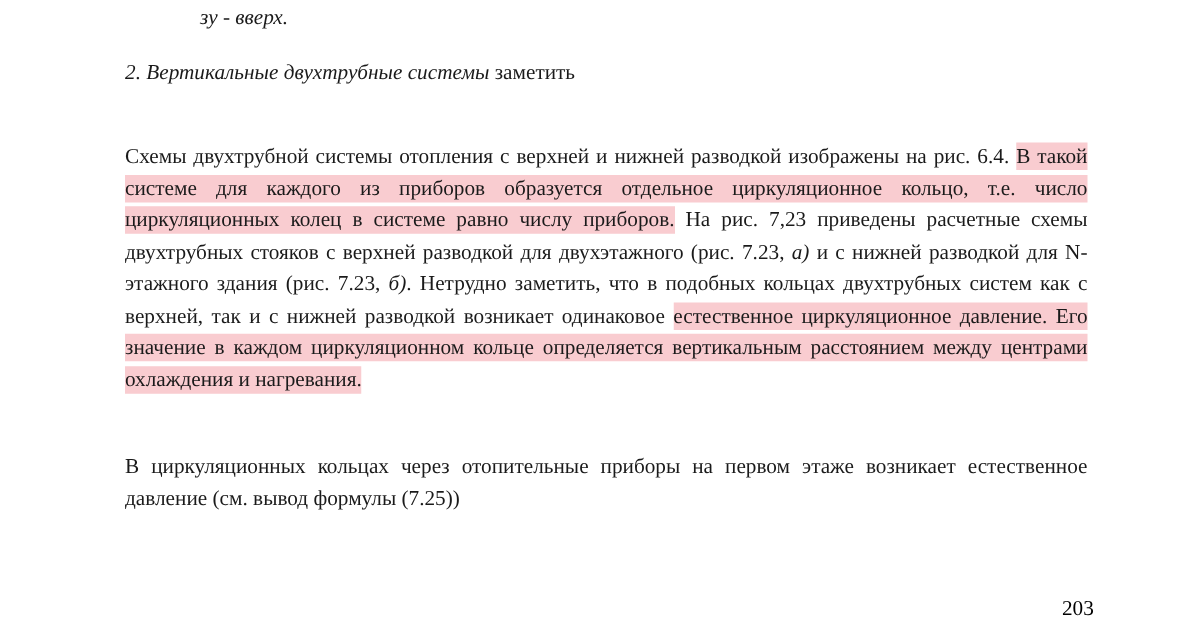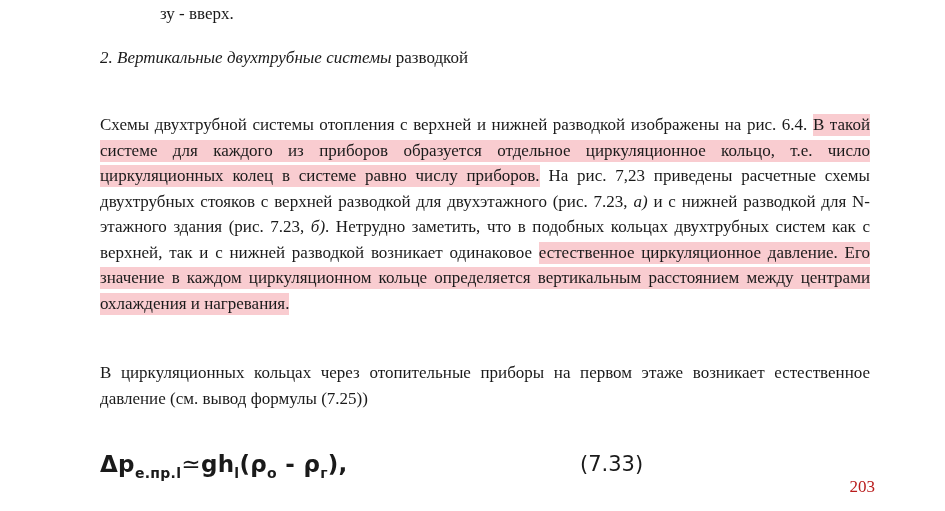--- a/index.html
+++ b/index.html
@@ -24,20 +24,21 @@
     position: absolute;
     left: 100px;
     top: 0;
     width: 770px;
   }
   .line-top {
     font-size: 17px;
     line-height: 20px;
     padding-top: 4px;
     margin-left: 60px;
+    font-style: italic;
   }
   .heading {
     font-size: 17px;
     line-height: 20px;
     margin-top: 24px;
   }
   .heading .it {
     font-style: italic;
   }
   .para {
@@ -94,44 +95,38 @@
     font-family: "DejaVu Sans", sans-serif;
     font-size: 21px;
     color: #1a1a1a;
   }
   .page-number {
     position: absolute;
     right: 70px;
     bottom: 14px;
     font-size: 17px;
     font-family: "Liberation Serif", serif;
-    color: #b91c1c;
+    color: #000000;
   }
 </style>
 </head>
 <body>
 
 <div class="page">
   <div class="content">
 
     <div class="line-top">зу - вверх.</div>
 
     <div class="heading">
-      <span class="it">2. Вертикальные двухтрубные системы</span><span> разводкой</span>
+      <span class="it">2. Вертикальные двухтрубные системы</span><span> заметить</span>
     </div>
 
     <div class="para">
       <span>Схемы двухтрубной системы отопления с верхней и нижней разводкой изображены на рис. 6.4. </span><span class="hl">В такой системе для каждого из приборов образуется отдельное циркуляционное кольцо, т.е. число циркуляционных колец в системе равно числу приборов.</span><span> На рис. 7,23 приведены расчетные схемы двухтрубных стояков с верхней разводкой для двухэтажного (рис. 7.23, </span><span class="it">а)</span><span> и с нижней разводкой для N-этажного здания (рис. 7.23, </span><span class="it">б)</span><span>. Нетрудно заметить, что в подобных кольцах двухтрубных систем как с верхней, так и с нижней разводкой возникает одинаковое </span><span class="hl">естественное циркуляционное давление. Его значение в каждом циркуляционном кольце определяется вертикальным расстоянием между центрами охлаждения и нагревания.</span>
     </div>
 
     <div class="para2">В циркуляционных кольцах через отопительные приборы на первом этаже возникает естественное давление (см. вывод формулы (7.25))</div>
 
-    <div class="formula-row">
-      <div class="formula">
-        <span>Δp</span><span class="sub">e.пр.l</span><span class="approx">≃</span><span>gh</span><span class="sub">l</span><span>(ρ</span><span class="sub">o</span><span> - ρ</span><span class="sub">г</span><span>),</span>
-      </div>
-      <div class="formula-num">(7.33)</div>
-    </div>
 
   </div>
 
   <div class="page-number">203</div>
 </div>
 
 </body></html>

